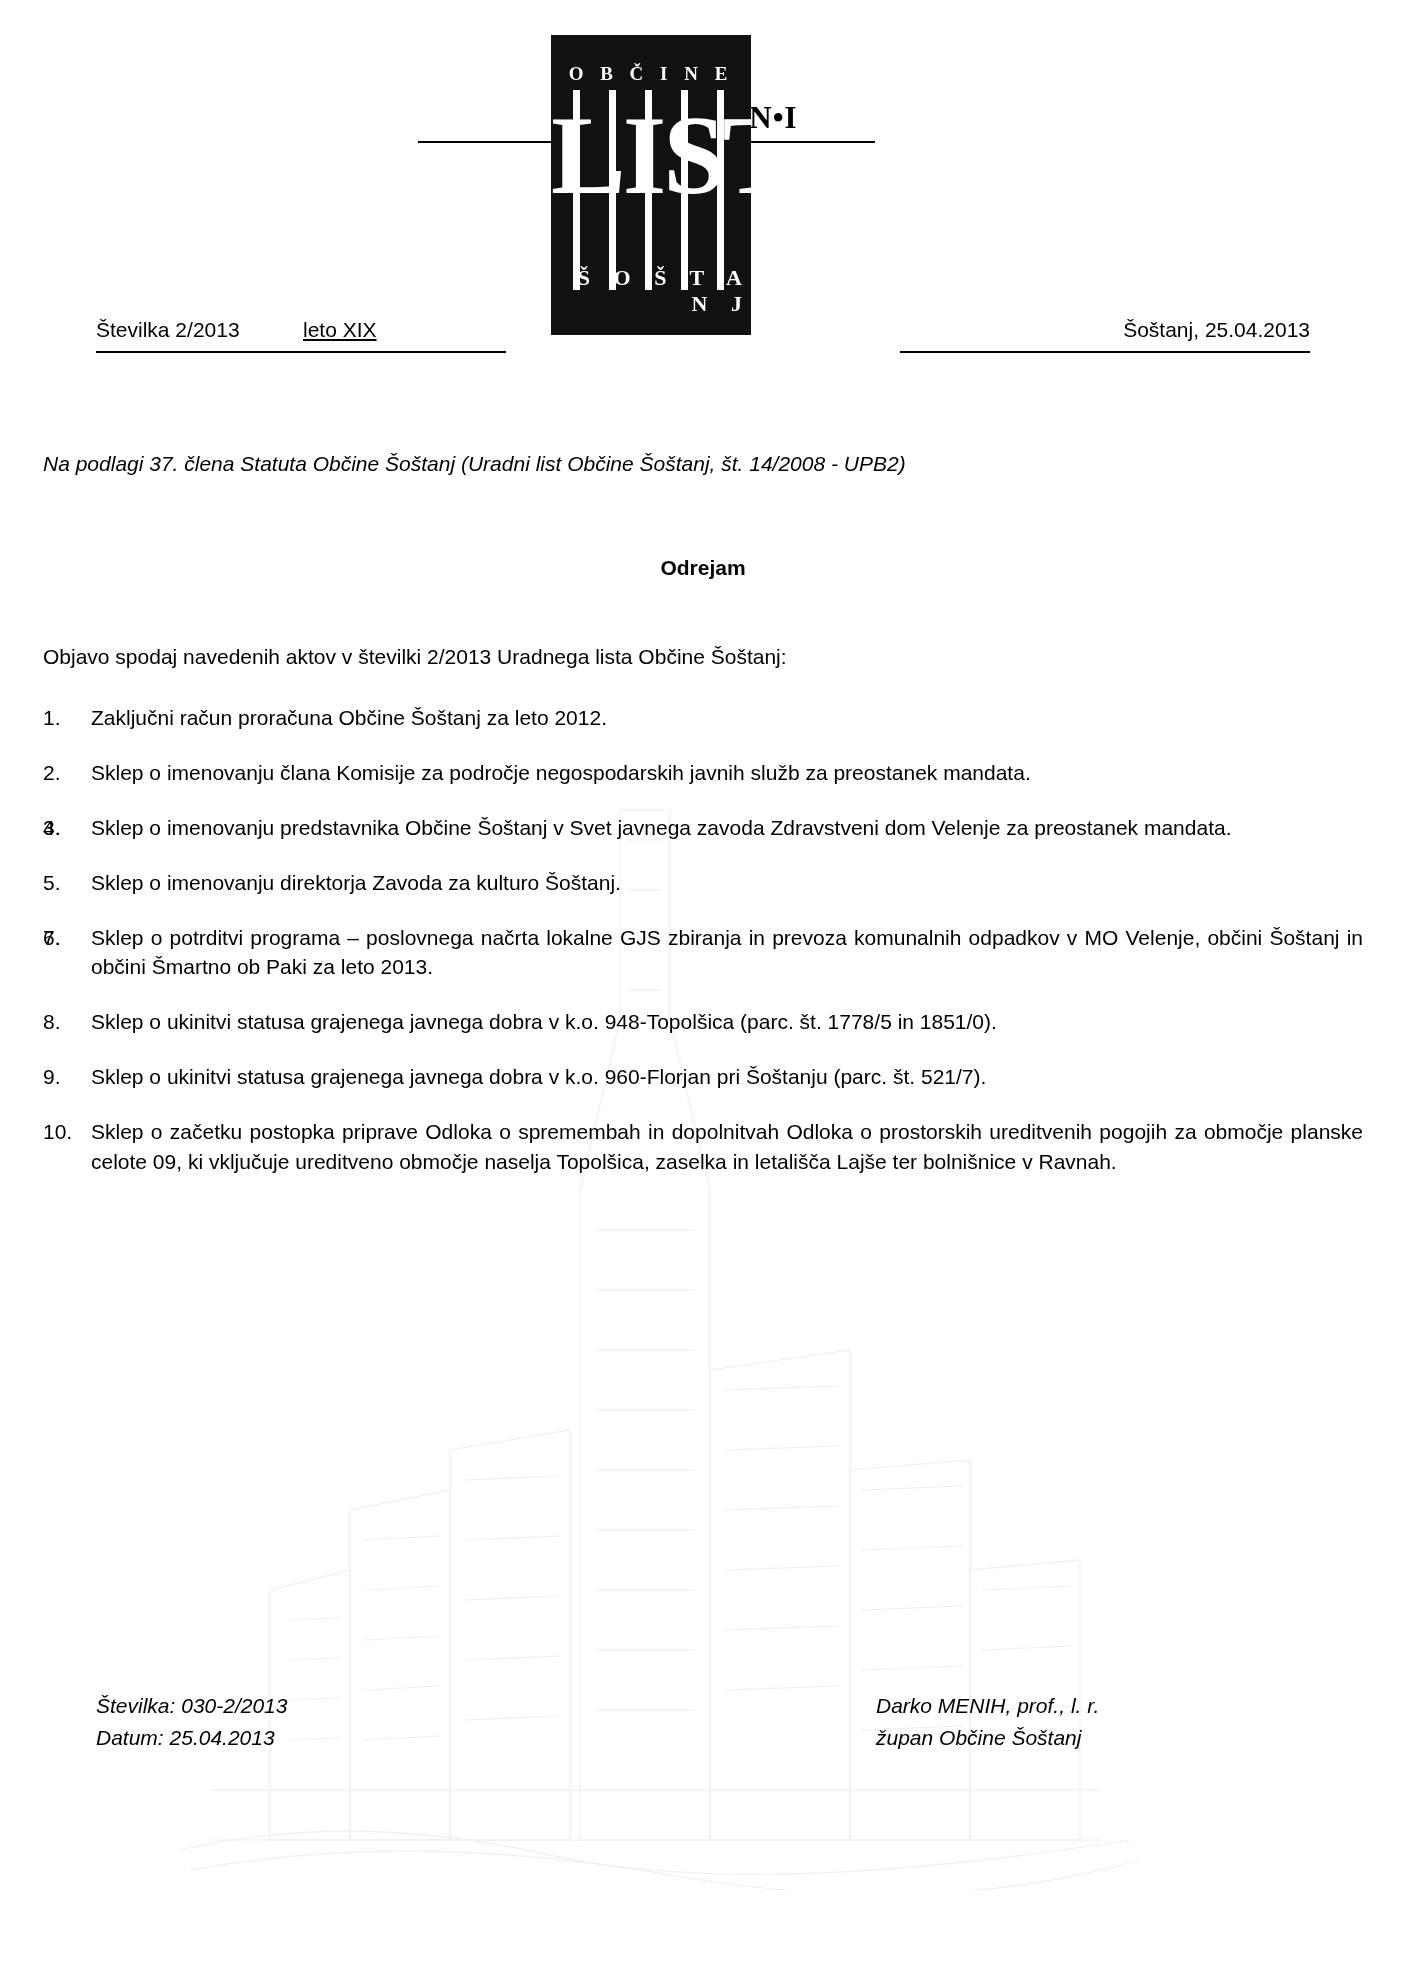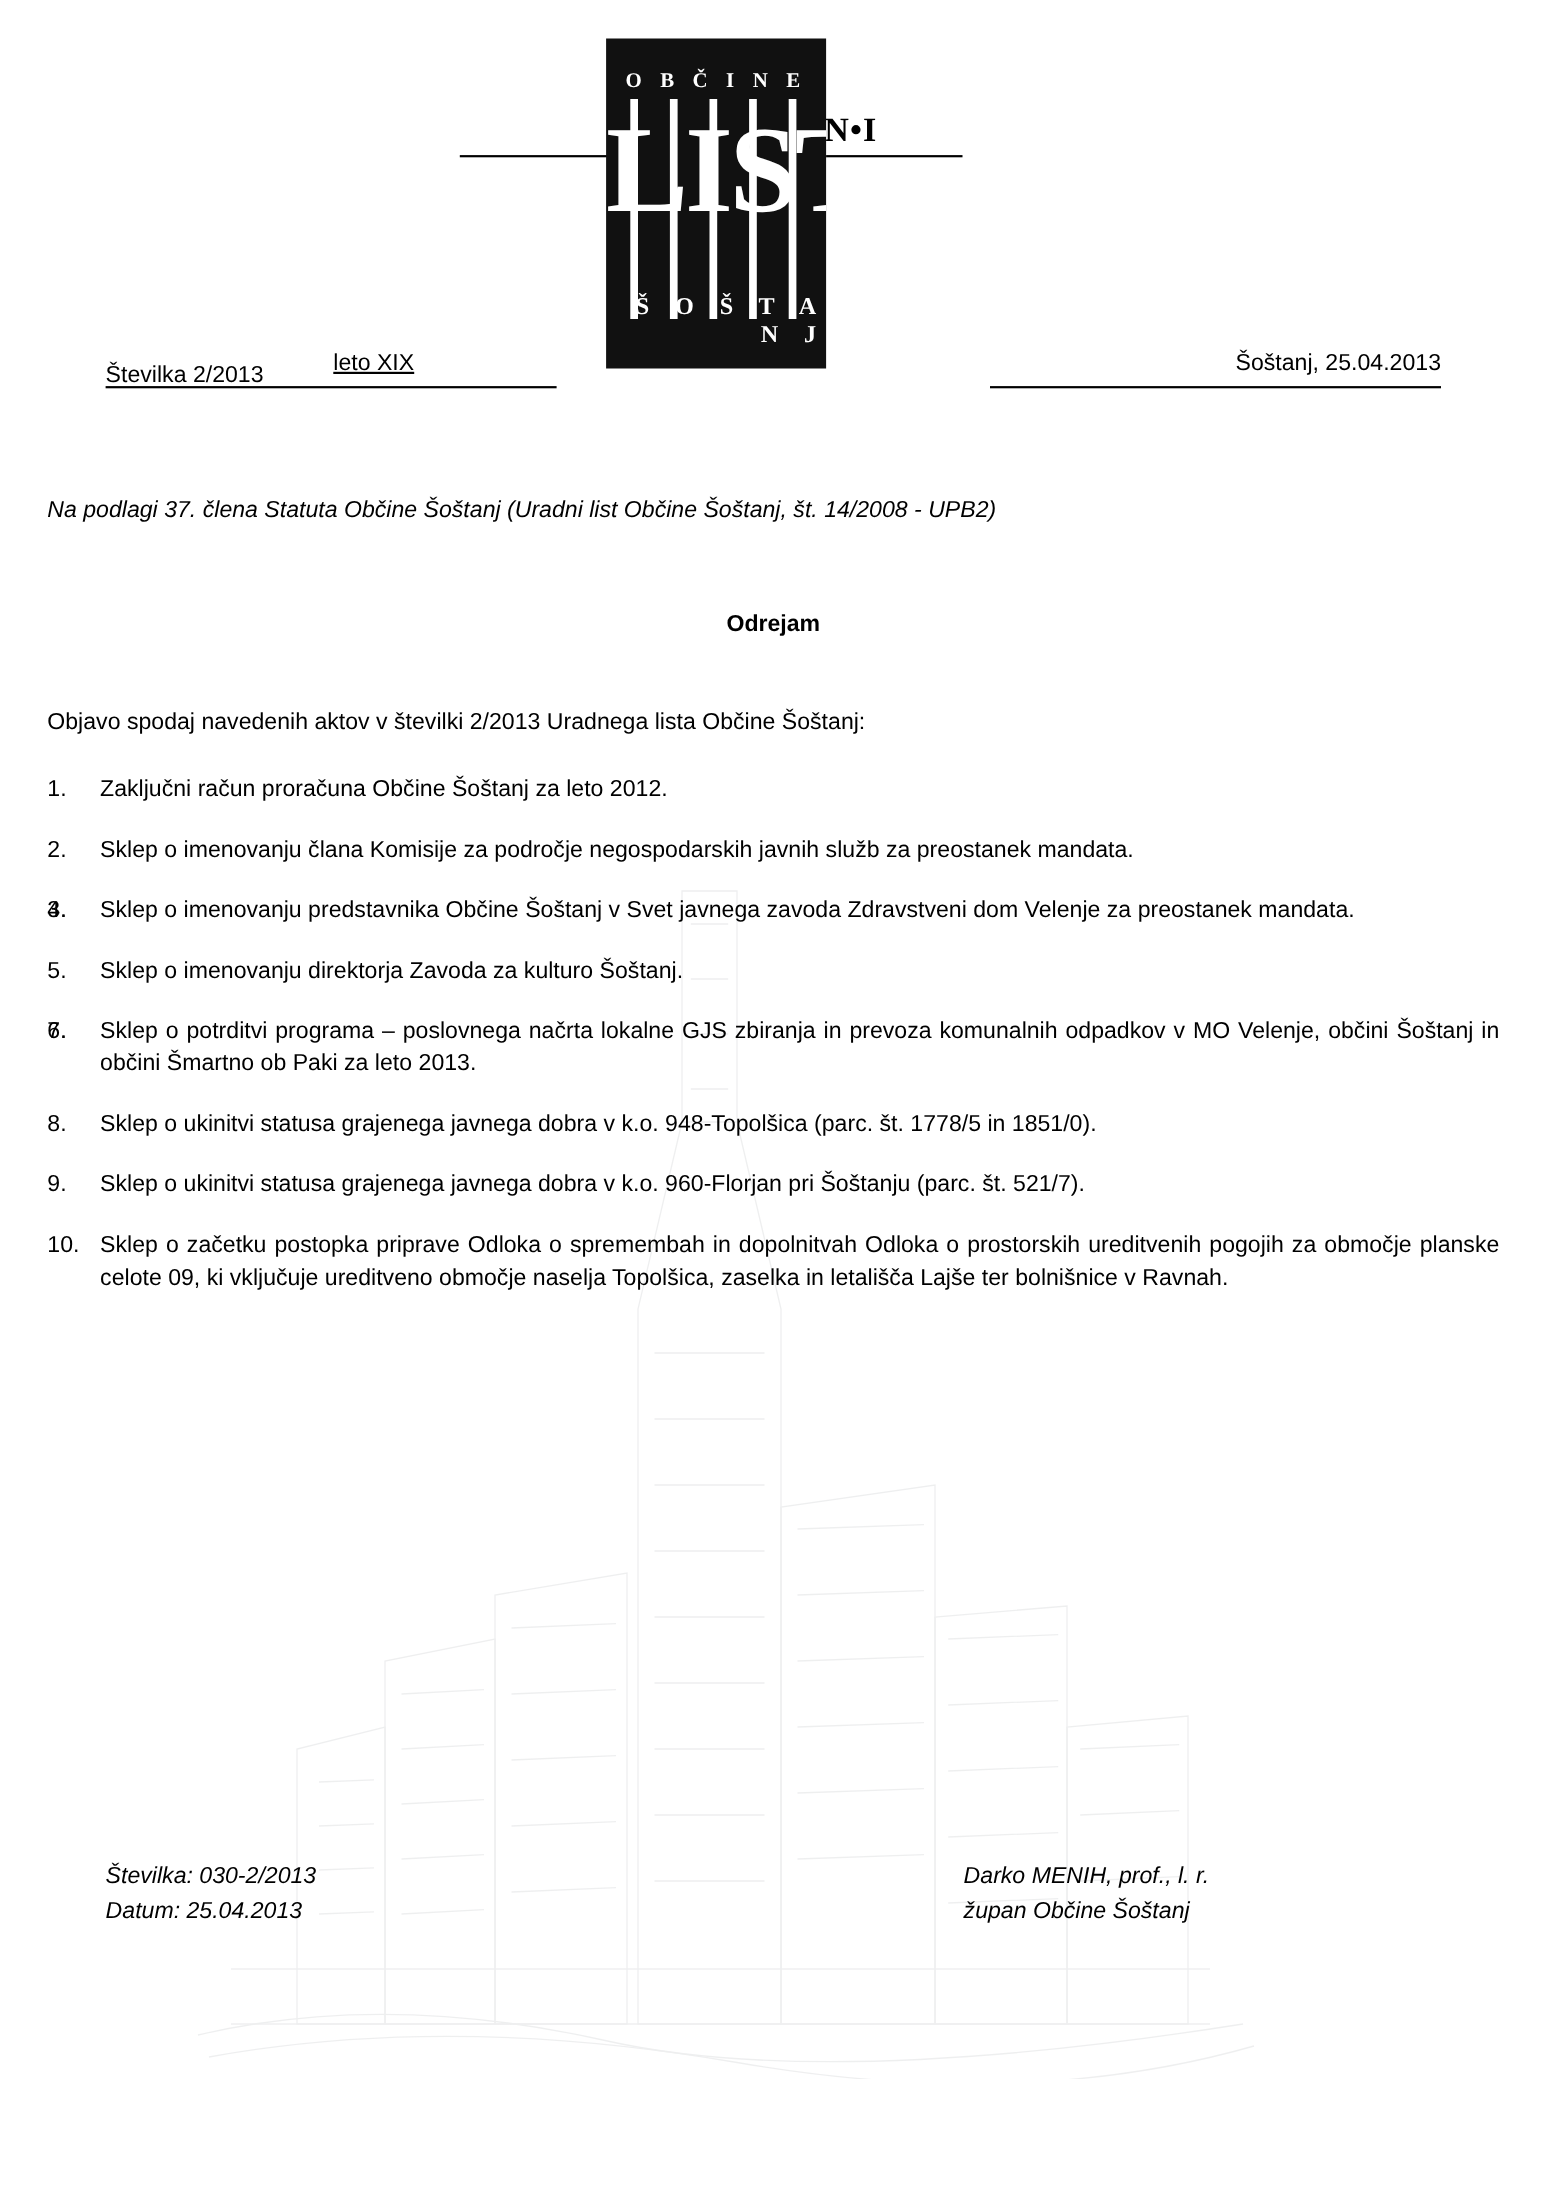--- a/index.html
+++ b/index.html
@@ -133,21 +133,21 @@
     top: 318px;
     height: 40px;
   }
   .issue-left {
     position: absolute;
     left: 96px;
     top: 0;
     width: 410px;
     font-size: 21px;
   }
-  .issue-left .num { position: absolute; left: 0; top: 0; margin-top: 11px; }
+  .issue-left .num { position: absolute; left: 0; top: 0; }
   .issue-left .year { position: absolute; left: 207px; top: 0; text-decoration: underline; }
   .issue-right {
     position: absolute;
     right: 96px;
     top: 0;
     width: 400px;
     text-align: right;
     font-size: 21px;
   }
   .rule-mid-left {

